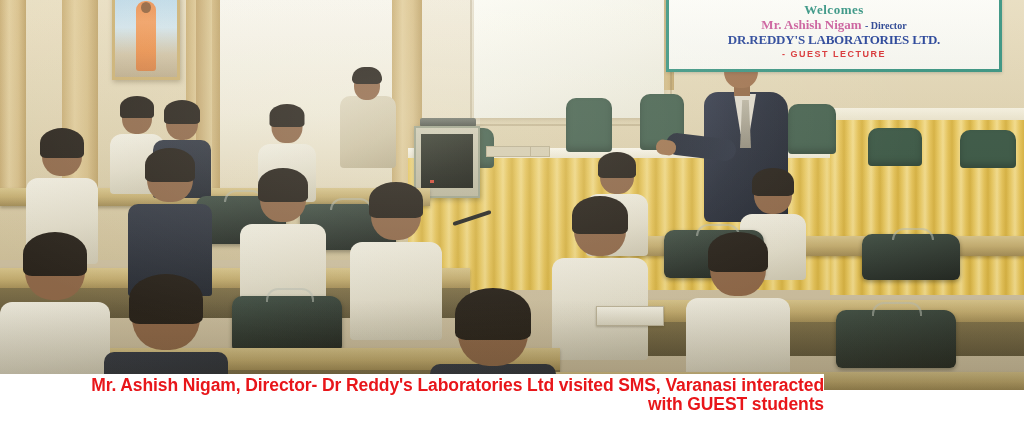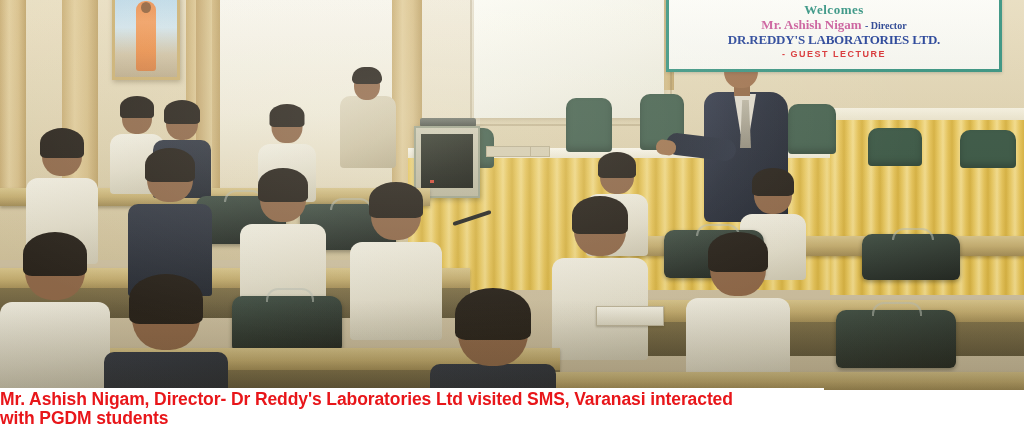--- a/index.html
+++ b/index.html
@@ -392,29 +392,29 @@
   .b-lecture {
     font-size: 9px; font-weight: bold; letter-spacing: 1.5px;
     font-family: "Liberation Sans", sans-serif;
     color: #d7262b;
     line-height: 1.4;
   }
 
   
   .caption {
     position: absolute;
-    left: 0; top: 388px;
+    left: 0; top: 374px;
     width: 824px; height: 40px;
     background: #ffffff;
     color: #e8161a;
     font-family: "Liberation Sans", sans-serif;
     font-weight: bold;
     font-size: 17.5px;
     line-height: 19px;
-    text-align: left;
+    text-align: right;
     padding-top: 2px;
     box-sizing: border-box;
     letter-spacing: -.1px;
   }
 </style>
 </head>
 <body>
 
 <div class="page">
 
@@ -593,16 +593,16 @@
       <div class="head" style="width:70px; height:74px;"></div>
       <div class="hair" style="width:76px; height:52px;"></div>
     </div>
 
     <div class="floor"></div>
     <div class="photo-grade"></div>
   </div>
 
   <div class="caption">
     <div>Mr. Ashish Nigam, Director- Dr Reddy's Laboratories Ltd visited SMS, Varanasi interacted</div>
-    <div>with PGDM students</div>
+    <div>with GUEST students</div>
   </div>
 
 </div>
 
 </body></html>

